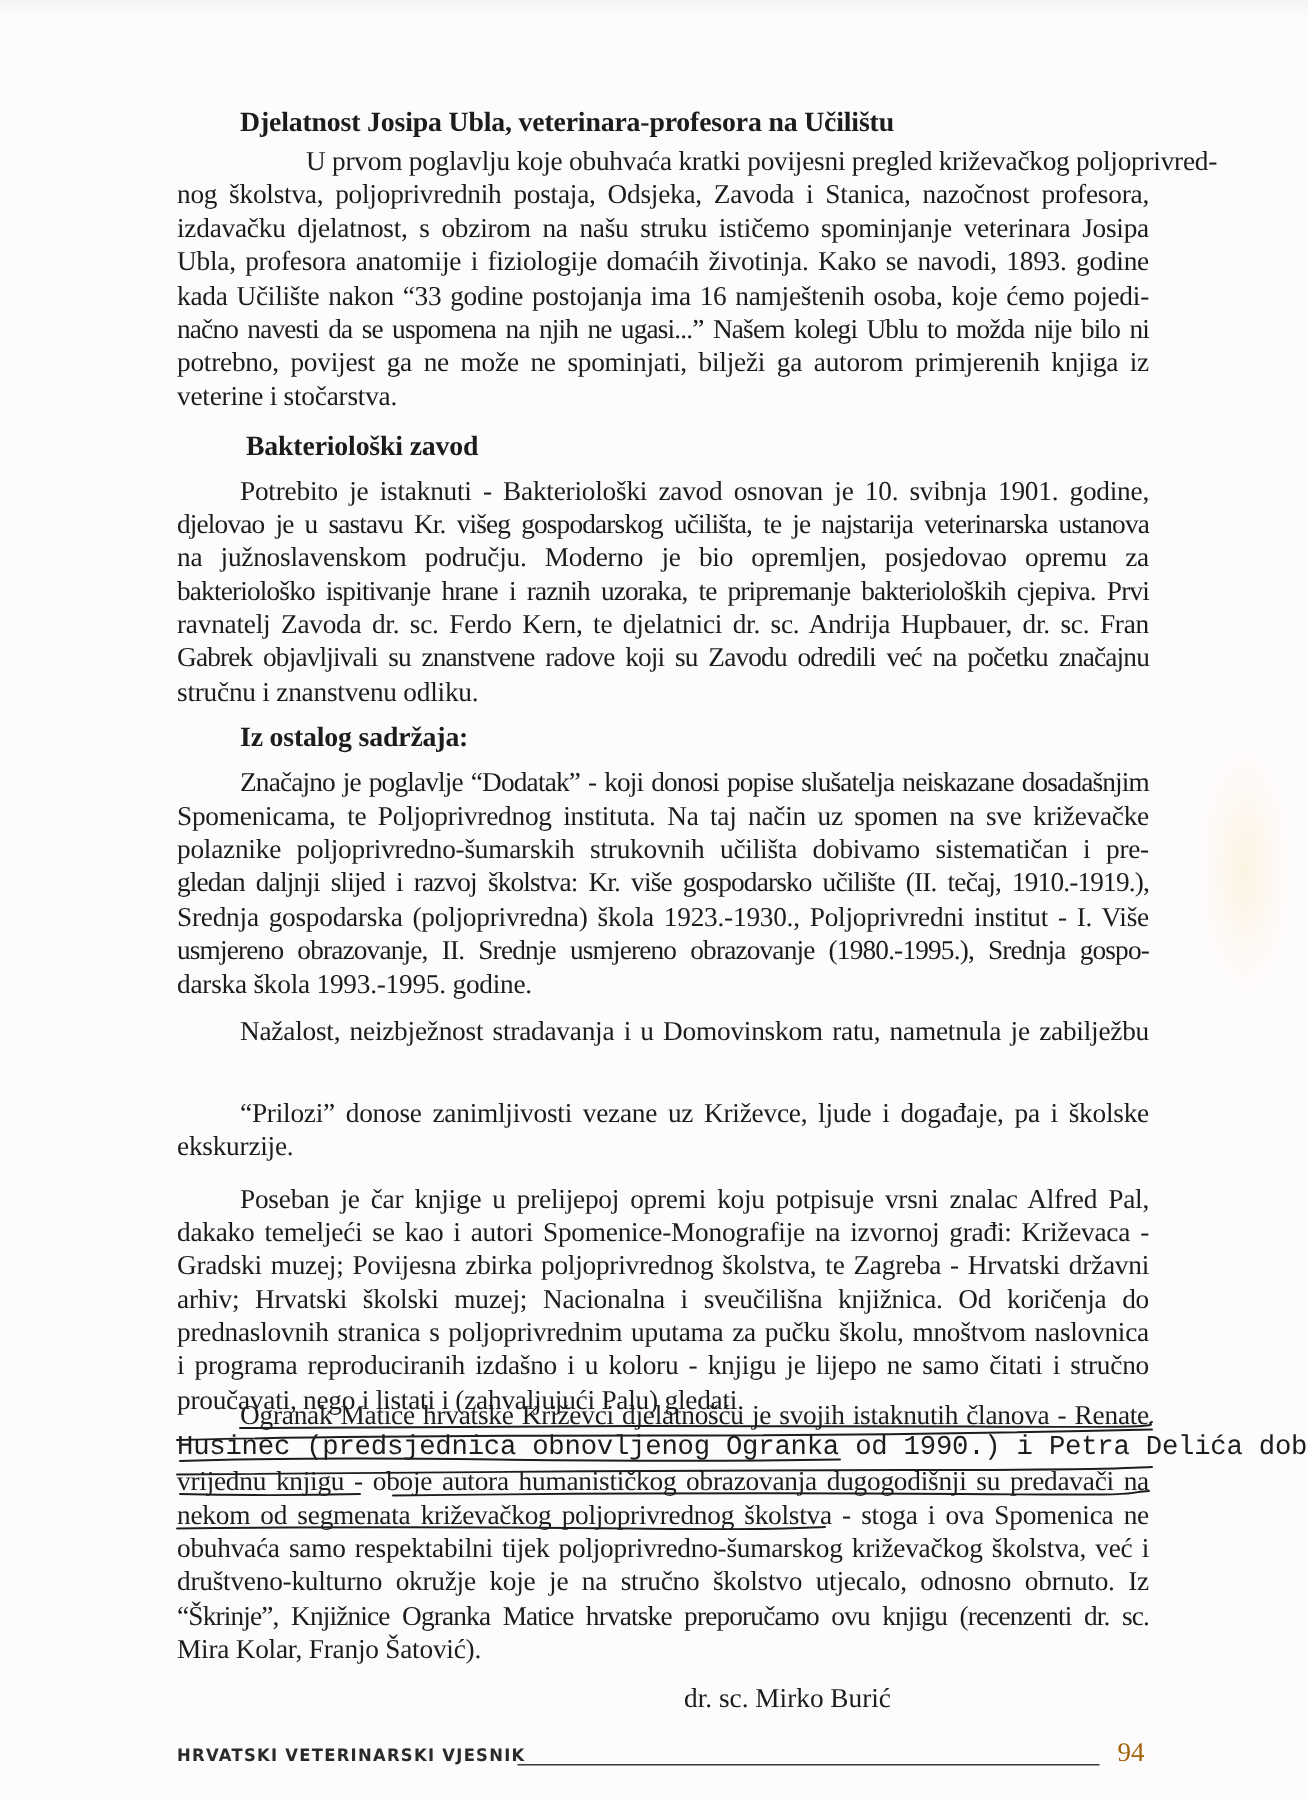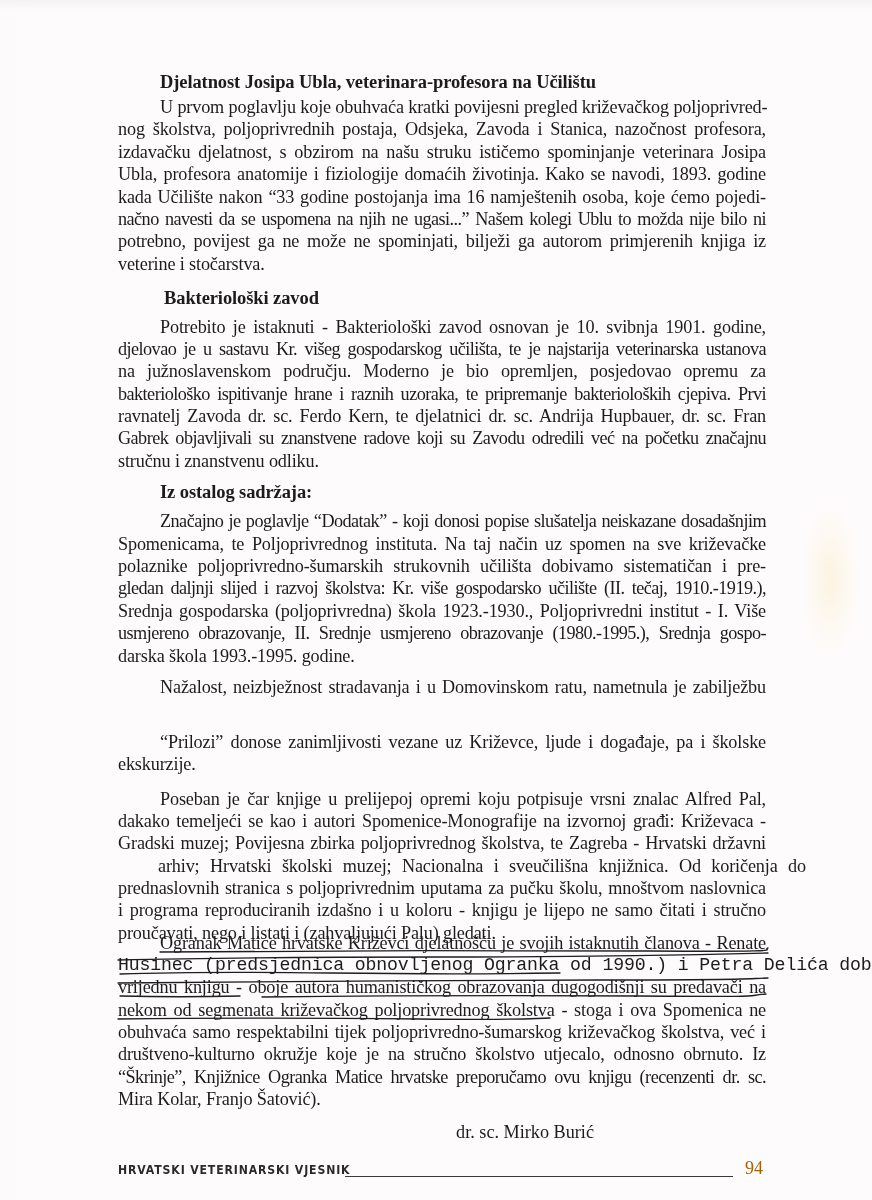--- a/index.html
+++ b/index.html
@@ -53,21 +53,21 @@
   svg.marks path { fill: none; stroke: #1d1c20; stroke-width: 1.3; stroke-linecap: round; }
 </style>
 </head>
 <body>
 
 <div class="page">
   <div class="top-shade"></div>
   <div class="stain"></div>
 
   <div class="heading" style="left:160px; top:71px;">Djelatnost Josipa Ubla, veterinara-profesora na Učilištu</div>
-  <div class="line ind" style="top:96px;">U prvom poglavlju koje obuhvaća kratki povijesni pregled križevačkog poljoprivred-</div>
+  <div class="line ind" style="top:96px;margin-left:44px;">U prvom poglavlju koje obuhvaća kratki povijesni pregled križevačkog poljoprivred-</div>
   <div class="line" style="top:118px;">nog školstva, poljoprivrednih postaja, Odsjeka, Zavoda i Stanica, nazočnost profesora,</div>
   <div class="line" style="top:141px;">izdavačku djelatnost, s obzirom na našu struku ističemo spominjanje veterinara Josipa</div>
   <div class="line" style="top:163px;">Ubla, profesora anatomije i fiziologije domaćih životinja. Kako se navodi, 1893. godine</div>
   <div class="line" style="top:186px;">kada Učilište nakon “33 godine postojanja ima 16 namještenih osoba, koje ćemo pojedi-</div>
   <div class="line tight" style="top:208px;">načno navesti da se uspomena na njih ne ugasi...” Našem kolegi Ublu to možda nije bilo ni</div>
   <div class="line" style="top:230px;">potrebno, povijest ga ne može ne spominjati, bilježi ga autorom primjerenih knjiga iz</div>
   <div class="line last" style="top:253px;">veterine i stočarstva.</div>
 
   <div class="heading" style="left:164px; top:287px;">Bakteriološki zavod</div>
   <div class="line ind" style="top:316px;">Potrebito je istaknuti - Bakteriološki zavod osnovan je 10. svibnja 1901. godine,</div>
@@ -88,21 +88,21 @@
   <div class="line last" style="top:645px;">darska škola 1993.-1995. godine.</div>
 
   <div class="line ind" style="top:676px;">Nažalost, neizbježnost stradavanja i u Domovinskom ratu, nametnula je zabilježbu</div>
 
   <div class="line ind" style="top:731px;">“Prilozi” donose zanimljivosti vezane uz Križevce, ljude i događaje, pa i školske</div>
   <div class="line last" style="top:753px;">ekskurzije.</div>
 
   <div class="line ind" style="top:788px;">Poseban je čar knjige u prelijepoj opremi koju potpisuje vrsni znalac Alfred Pal,</div>
   <div class="line" style="top:810px;">dakako temeljeći se kao i autori Spomenice-Monografije na izvornoj građi: Križevaca -</div>
   <div class="line" style="top:832px;">Gradski muzej; Povijesna zbirka poljoprivrednog školstva, te Zagreba - Hrvatski državni</div>
-  <div class="line" style="top:855px;margin-left:40px;">arhiv; Hrvatski školski muzej; Nacionalna i sveučilišna knjižnica. Od koričenja do</div>
+  <div class="line" style="top:855px;">arhiv; Hrvatski školski muzej; Nacionalna i sveučilišna knjižnica. Od koričenja do</div>
   <div class="line" style="top:877px;">prednaslovnih stranica s poljoprivrednim uputama za pučku školu, mnoštvom naslovnica</div>
   <div class="line" style="top:899px;">i programa reproduciranih izdašno i u koloru - knjigu je lijepo ne samo čitati i stručno</div>
   <div class="line last" style="top:922px;">proučavati, nego i listati i (zahvaljujući Palu) gledati.</div>
 
   <div class="line ind" style="top:932px;">Ogranak Matice hrvatske Križevci djelatnošću je svojih istaknutih članova - Renate</div>
   <div class="line" style="top:954px;font-family:Liberation Mono, monospace;">Husinec (predsjednica obnovljenog Ogranka od 1990.) i Petra Delića dobio ponosa</div>
   <div class="line" style="top:976px;">vrijednu knjigu - oboje autora humanističkog obrazovanja dugogodišnji su predavači na</div>
   <div class="line" style="top:999px;">nekom od segmenata križevačkog poljoprivrednog školstva - stoga i ova Spomenica ne</div>
   <div class="line" style="top:1021px;">obuhvaća samo respektabilni tijek poljoprivredno-šumarskog križevačkog školstva, već i</div>
   <div class="line" style="top:1043px;">društveno-kulturno okružje koje je na stručno školstvo utjecalo, odnosno obrnuto. Iz</div>

